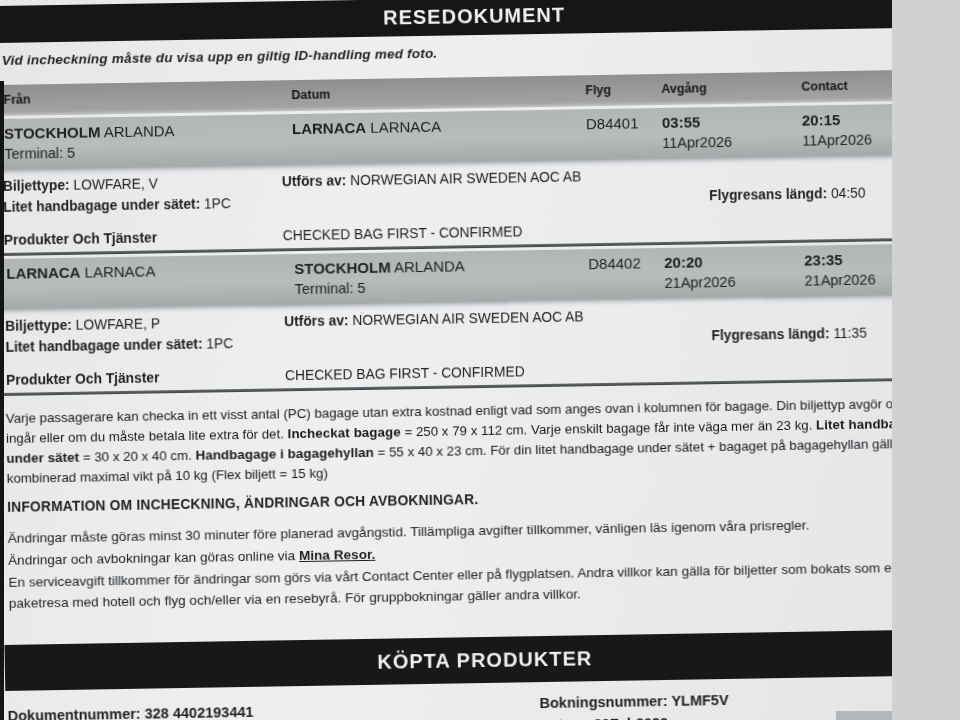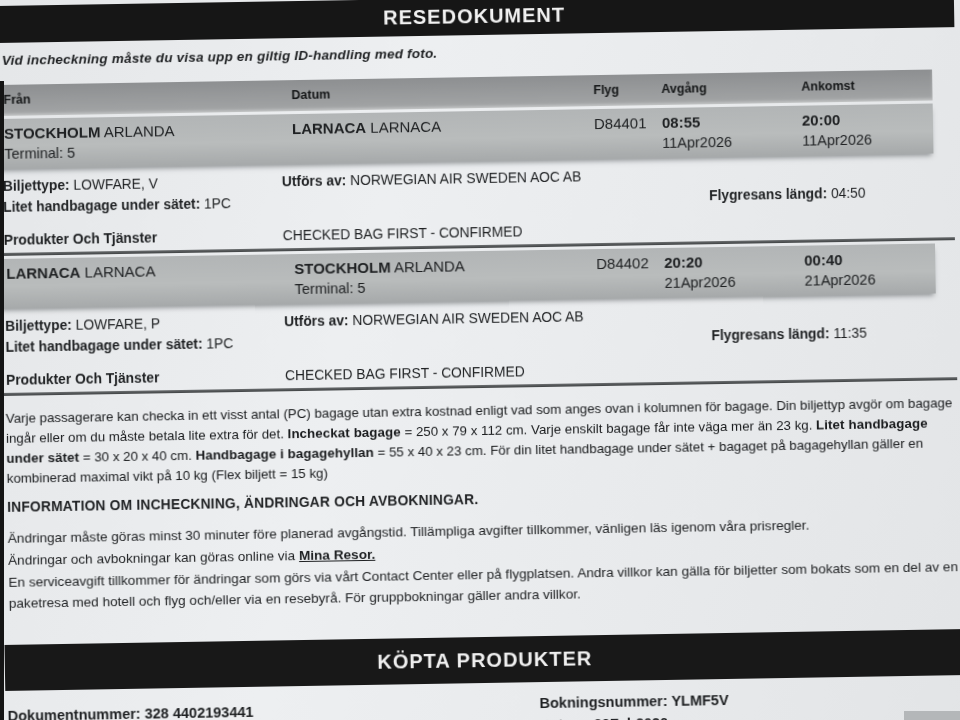--- a/index.html
+++ b/index.html
@@ -1,33 +1,33 @@
 <!DOCTYPE html>
 <html><head>
 <meta charset="utf-8">
 <style>
   html,body{margin:0;padding:0;}
   body{width:960px;height:720px;overflow:hidden;background:#cfd1d3;font-family:"Liberation Sans","DejaVu Sans",sans-serif;}
-  .photo{position:relative;width:960px;height:720px;overflow:hidden;background:#f0abfc;}
+  .photo{position:relative;width:892px;height:720px;overflow:hidden;background:#f0abfc;}
   .paper{position:absolute;left:-16px;top:-16px;width:1000px;height:775px;
          background:linear-gradient(105deg,#e4e6e8 0%,#edeff1 38%,#e9ebed 62%,#e2e4e6 100%);
          transform:rotate(-0.95deg);transform-origin:16px 390px;filter:blur(0.25px);}
   .content{position:absolute;left:16px;top:16px;width:960px;color:#1e2022;}
   .title-bar{margin-top:6px;height:37px;background:#161616;display:flex;align-items:center;justify-content:center;}
   .title-bar .t{color:#f2f2f2;font-size:20px;font-weight:bold;letter-spacing:1px;}
   .intro{margin:10px 0 0 7px;font-size:13.5px;font-style:italic;font-weight:bold;letter-spacing:0.2px;}
   .band{position:relative;width:937px;}
   .band.header{margin-top:17px;height:31px;background:linear-gradient(#8d8f91,#a3a5a6);
                box-shadow:inset 0 -2px 3px rgba(255,255,255,0.35);}
   .band.header .cell{position:absolute;top:8px;font-size:12.5px;font-weight:bold;color:#141617;}
   .rowgap{height:3px;}
   .band.flight{height:50px;background:linear-gradient(#b0b3b4,#b7bababa 60%,#a8abac);
                background:linear-gradient(#b2b5b6,#b9bcbc 55%,#a6a9aa);box-shadow:0 4px 5px -2px rgba(120,124,126,0.8);}
   .band.flight .cell{position:absolute;top:6px;font-size:15px;}
-  .c1{left:8px;} .c2{left:296px;} .c3{left:590px;margin-left:8px;} .c4{left:666px;} .c5{left:806px;}
+  .c1{left:8px;} .c2{left:296px;} .c3{left:590px;} .c4{left:666px;} .c5{left:806px;}
   .city{font-weight:bold;} .sub{font-weight:normal;}
   .line2{font-size:14.5px;font-weight:normal;margin-top:4px;}
   .time{font-weight:bold;}
   .meta{margin-left:6px;margin-right:0;}
   .meta .mrow{position:relative;font-size:13.8px;}
   .meta .lbl{font-weight:bold;}
   .mcol2{position:absolute;left:279px;top:0;}
   .dur{position:absolute;left:706px;top:0;}
   .m1{margin-top:10px;} .m2{margin-top:6px;} .m3{margin-top:18px;margin-bottom:5px;}
   .rule{width:957px;height:3px;background:linear-gradient(#6b6e70,#3f4243);margin-top:1px;}
@@ -58,33 +58,33 @@
         <span class="t">RESEDOKUMENT</span>
       </div>
 
       <div class="intro">Vid incheckning måste du visa upp en giltig ID-handling med foto.</div>
 
       <div class="band header">
         <span class="cell c1">Från</span>
         <span class="cell c2">Datum</span>
         <span class="cell c3">Flyg</span>
         <span class="cell c4">Avgång</span>
-        <span class="cell c5">Ankomst</span>
+        <span class="cell c5">Contact</span>
       </div>
 
       <div class="rowgap"></div>
 
       <div class="band flight">
         <span class="cell c1"><span class="city">STOCKHOLM</span> <span class="sub">ARLANDA</span>
           <div class="line2">Terminal: 5</div></span>
         <span class="cell c2"><span class="city">LARNACA</span> <span class="sub">LARNACA</span></span>
         <span class="cell c3">D84401</span>
-        <span class="cell c4"><span class="time">08:55</span>
+        <span class="cell c4"><span class="time">03:55</span>
           <div class="line2">11Apr2026</div></span>
-        <span class="cell c5"><span class="time">20:00</span>
+        <span class="cell c5"><span class="time">20:15</span>
           <div class="line2">11Apr2026</div></span>
       </div>
 
       <div class="meta">
         <div class="mrow m1">
           <span class="lbl">Biljettype:</span>
           <span>LOWFARE, V</span>
           <span class="mcol2"><span class="lbl">Utförs av:</span> <span>NORWEGIAN AIR SWEDEN AOC AB</span></span>
         </div>
         <div class="mrow m2">
@@ -101,21 +101,21 @@
       <div class="rule"></div>
       <div class="rowgap"></div>
 
       <div class="band flight">
         <span class="cell c1"><span class="city">LARNACA</span> <span class="sub">LARNACA</span></span>
         <span class="cell c2"><span class="city">STOCKHOLM</span> <span class="sub">ARLANDA</span>
           <div class="line2">Terminal: 5</div></span>
         <span class="cell c3">D84402</span>
         <span class="cell c4"><span class="time">20:20</span>
           <div class="line2">21Apr2026</div></span>
-        <span class="cell c5"><span class="time">00:40</span>
+        <span class="cell c5"><span class="time">23:35</span>
           <div class="line2">21Apr2026</div></span>
       </div>
 
       <div class="meta">
         <div class="mrow m1">
           <span class="lbl">Biljettype:</span>
           <span>LOWFARE, P</span>
           <span class="mcol2"><span class="lbl">Utförs av:</span> <span>NORWEGIAN AIR SWEDEN AOC AB</span></span>
         </div>
         <div class="mrow m2">

